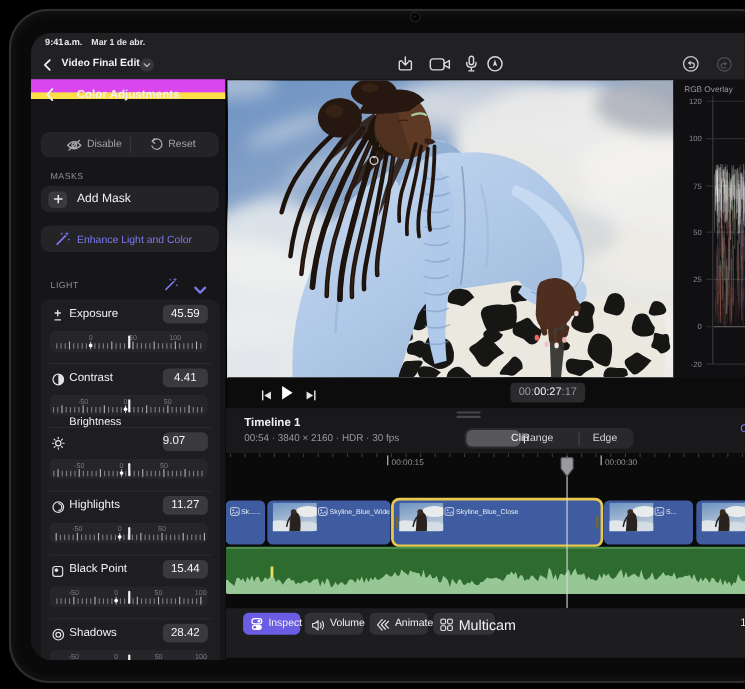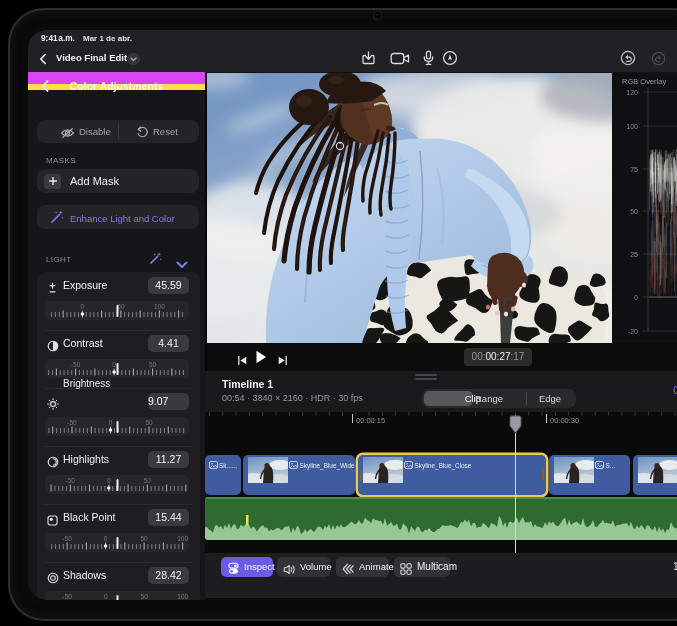--- a/index.html
+++ b/index.html
@@ -1095,17 +1095,17 @@
       </div>
       <div class="abs" style="left:189px;top:4px;width:56px;height:20px;background:#323236;border-radius:5px">
         <span class="abs" style="left:6px;top:3.5px"><svg width="12" height="12" viewBox="0 0 12 12">
             <g fill="none" stroke="#dcdce0" stroke-width="1.05">
               <rect x="0.8" y="0.8" width="4.3" height="4.3" rx="1.1"></rect>
               <rect x="6.9" y="0.8" width="4.3" height="4.3" rx="1.1"></rect>
               <rect x="0.8" y="6.9" width="4.3" height="4.3" rx="1.1"></rect>
               <rect x="6.9" y="6.9" width="4.3" height="4.3" rx="1.1"></rect>
             </g>
           </svg></span>
-        <span class="abs" style="left:23px;top:4px;font-size:10px;color:#f2f2f4">Multicam</span>
+        <span class="abs" style="left:23px;top:4px;font-size:13px;color:#f2f2f4">Multicam</span>
       </div>
       <span class="abs" style="left:468px;top:8px;font-size:10px;color:#e8e8ea">1</span>
     </div>
     <div class="abs" style="left:177px;top:568px;width:483px;height:2px;background:#0a0a0b"></div>
   </div>
 </body></html>

